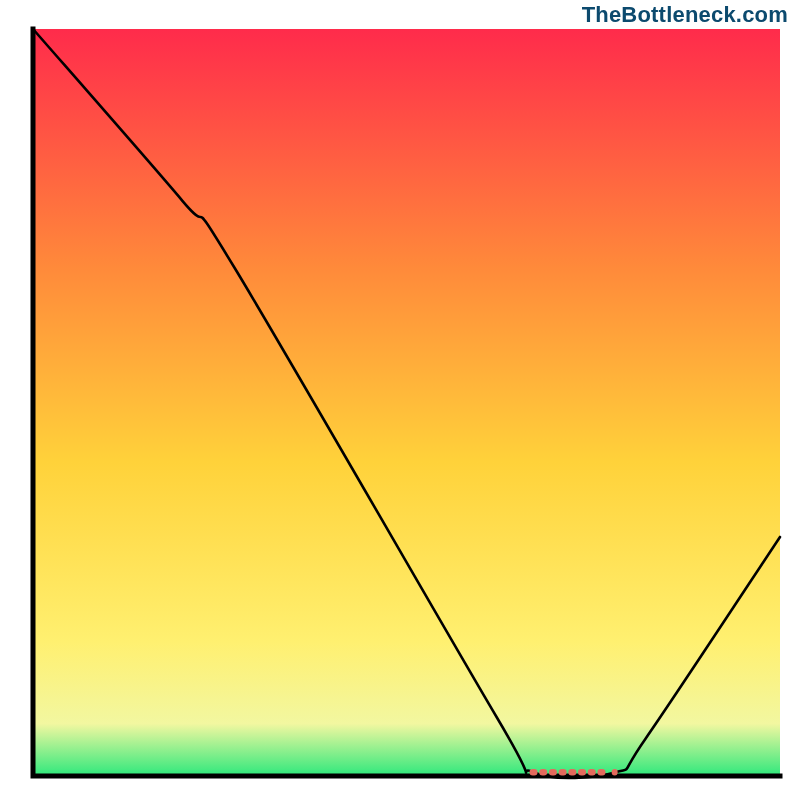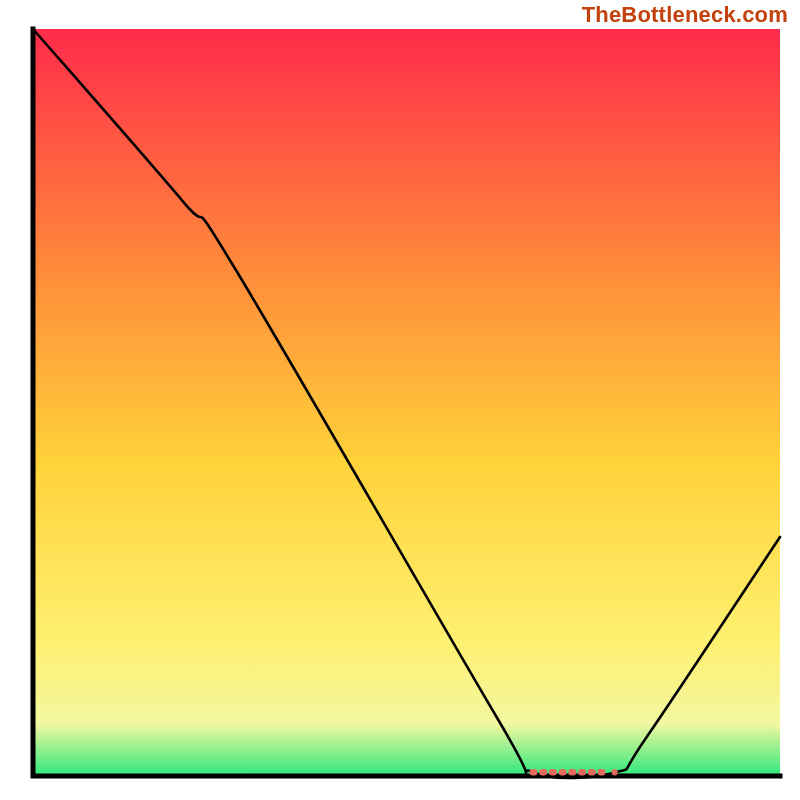--- a/index.html
+++ b/index.html
@@ -3,21 +3,21 @@
 <meta charset="utf-8">
 <style>
   * { margin: 0; padding: 0; box-sizing: border-box; }
   html, body { width: 800px; height: 800px; overflow: hidden; background: #fff; }
   .wrap { position: relative; width: 800px; height: 800px; }
   .watermark {
     position: absolute;
     top: 4px;
     right: 12px;
     font: 600 22px/1 Arial, sans-serif;
-    color: #c2410c;
+    color: #0c4a6e;
     letter-spacing: 0.2px;
   }
   svg { display: block; }
 </style>
 </head>
 <body>
 <div class="wrap">
   <div class="watermark">TheBottleneck.com</div>
   <svg id="chart" width="800" height="800">
     <defs>

